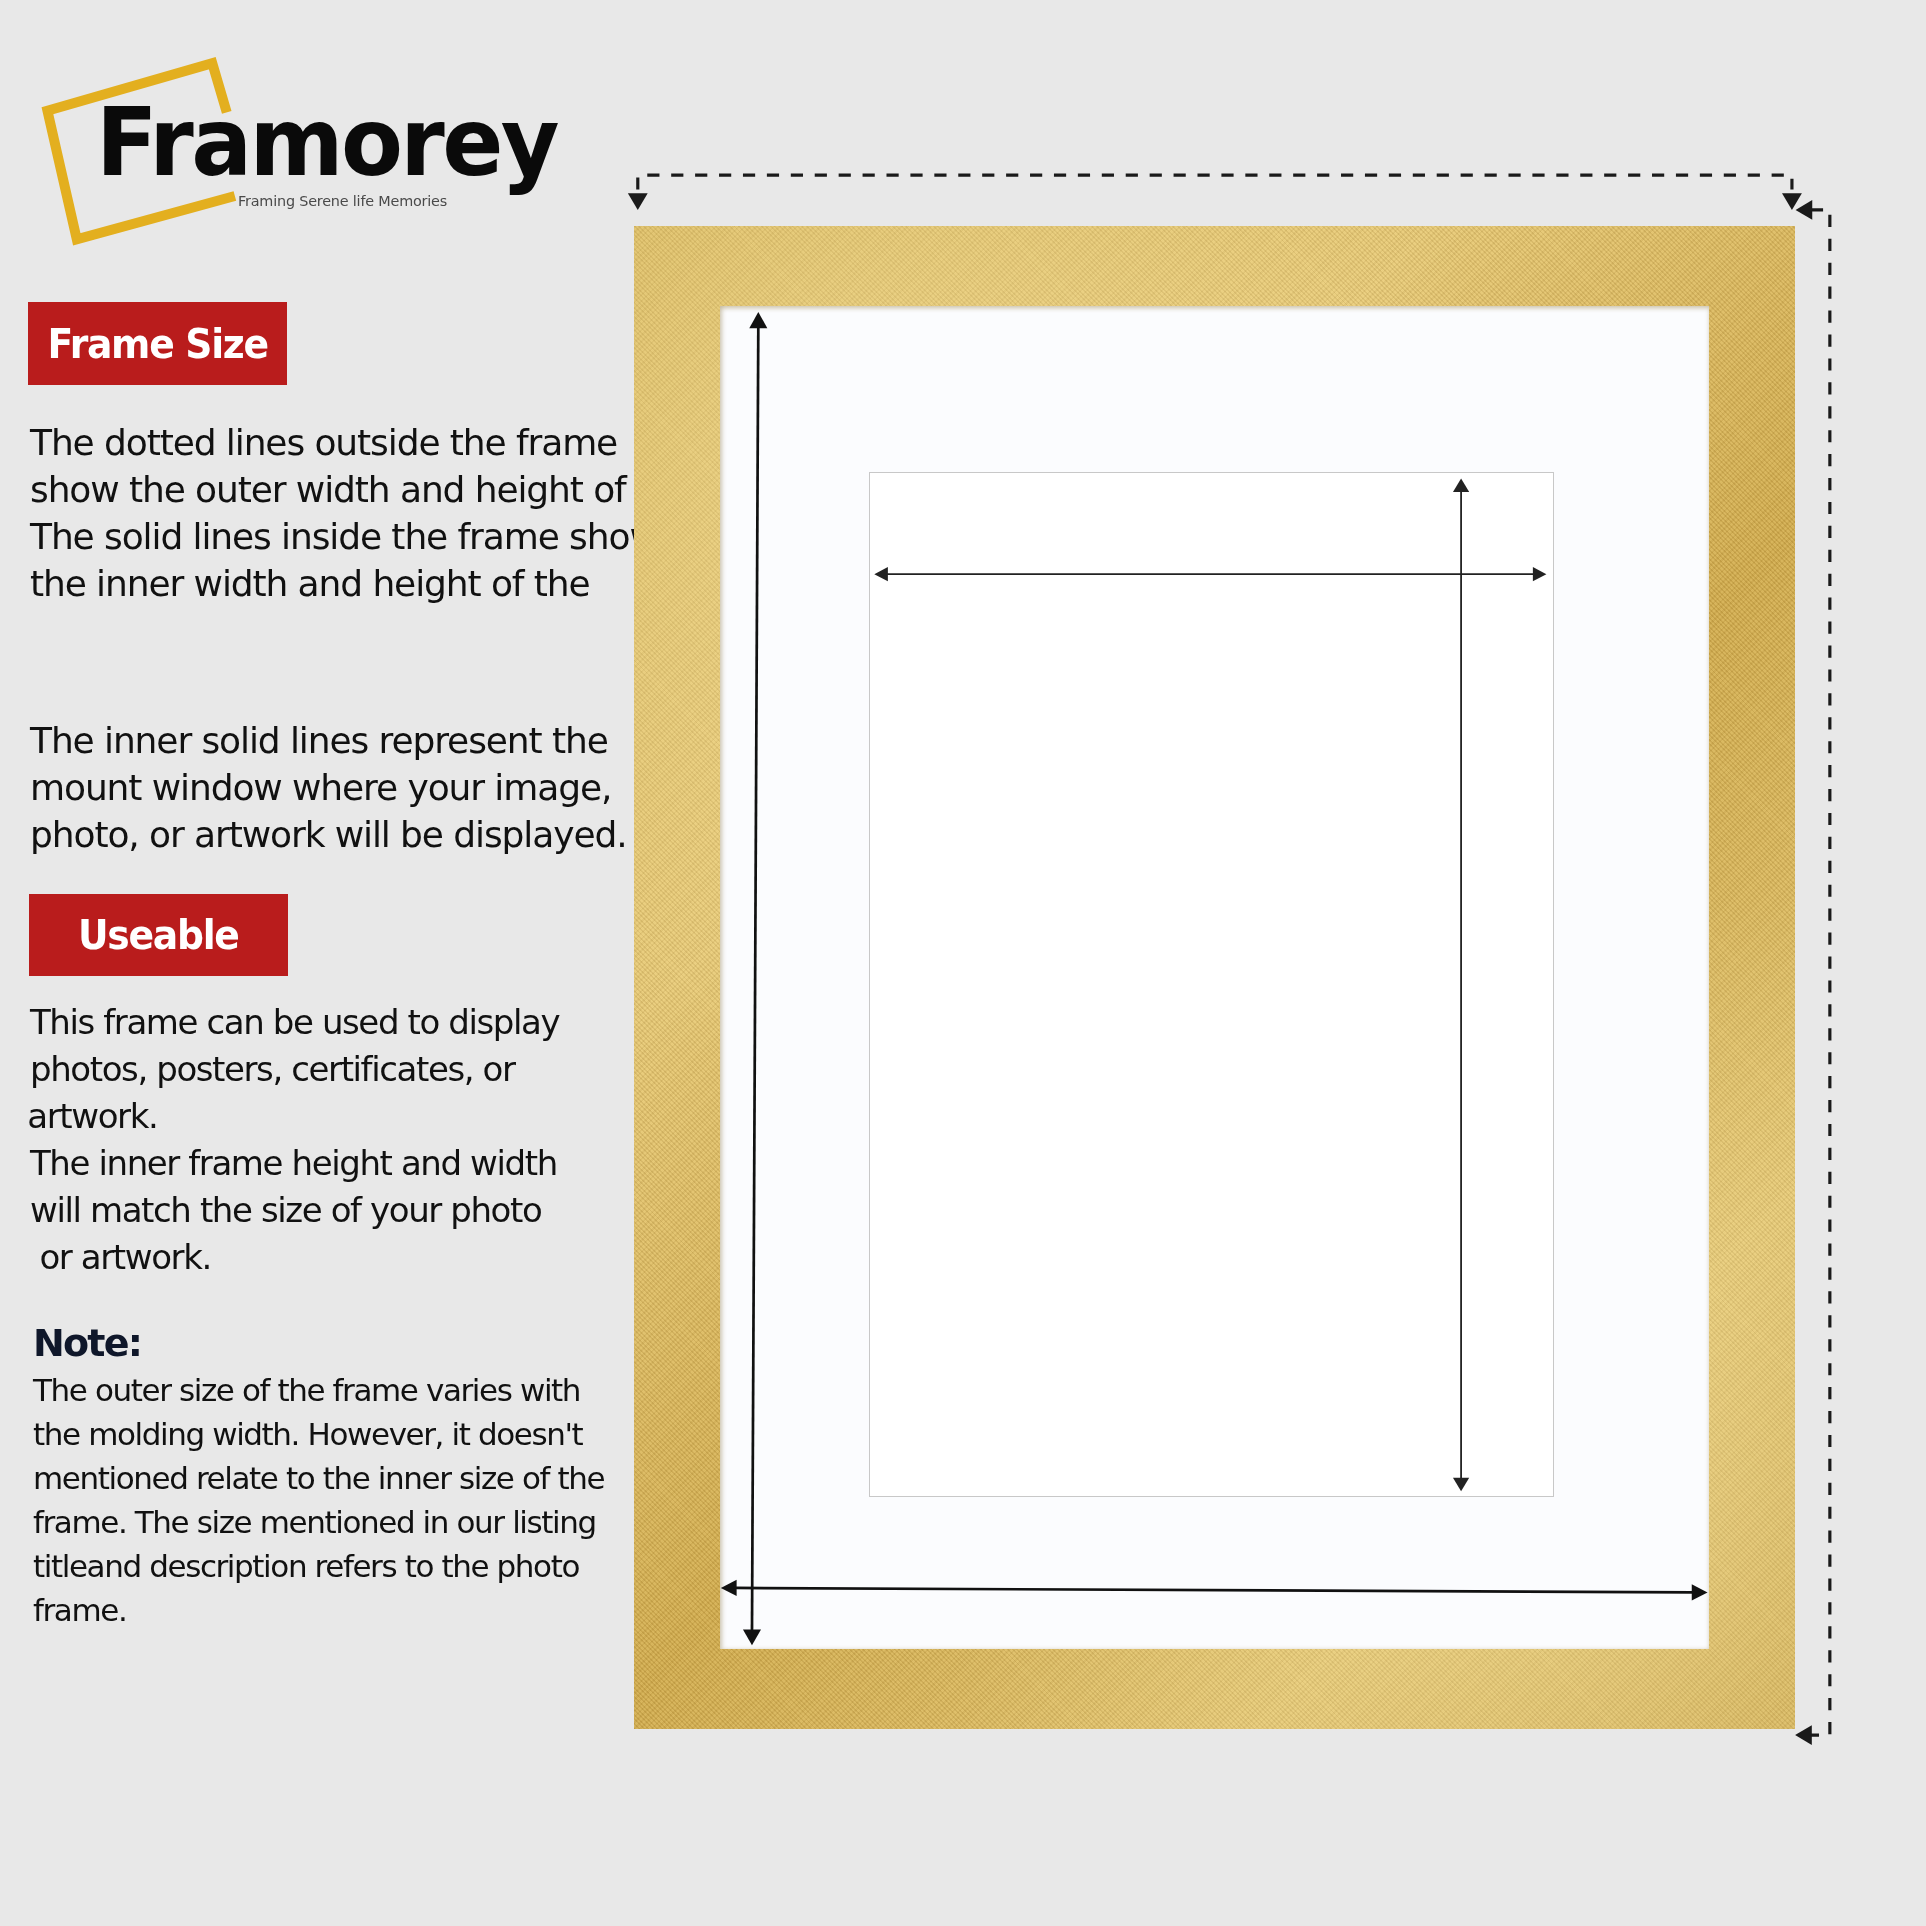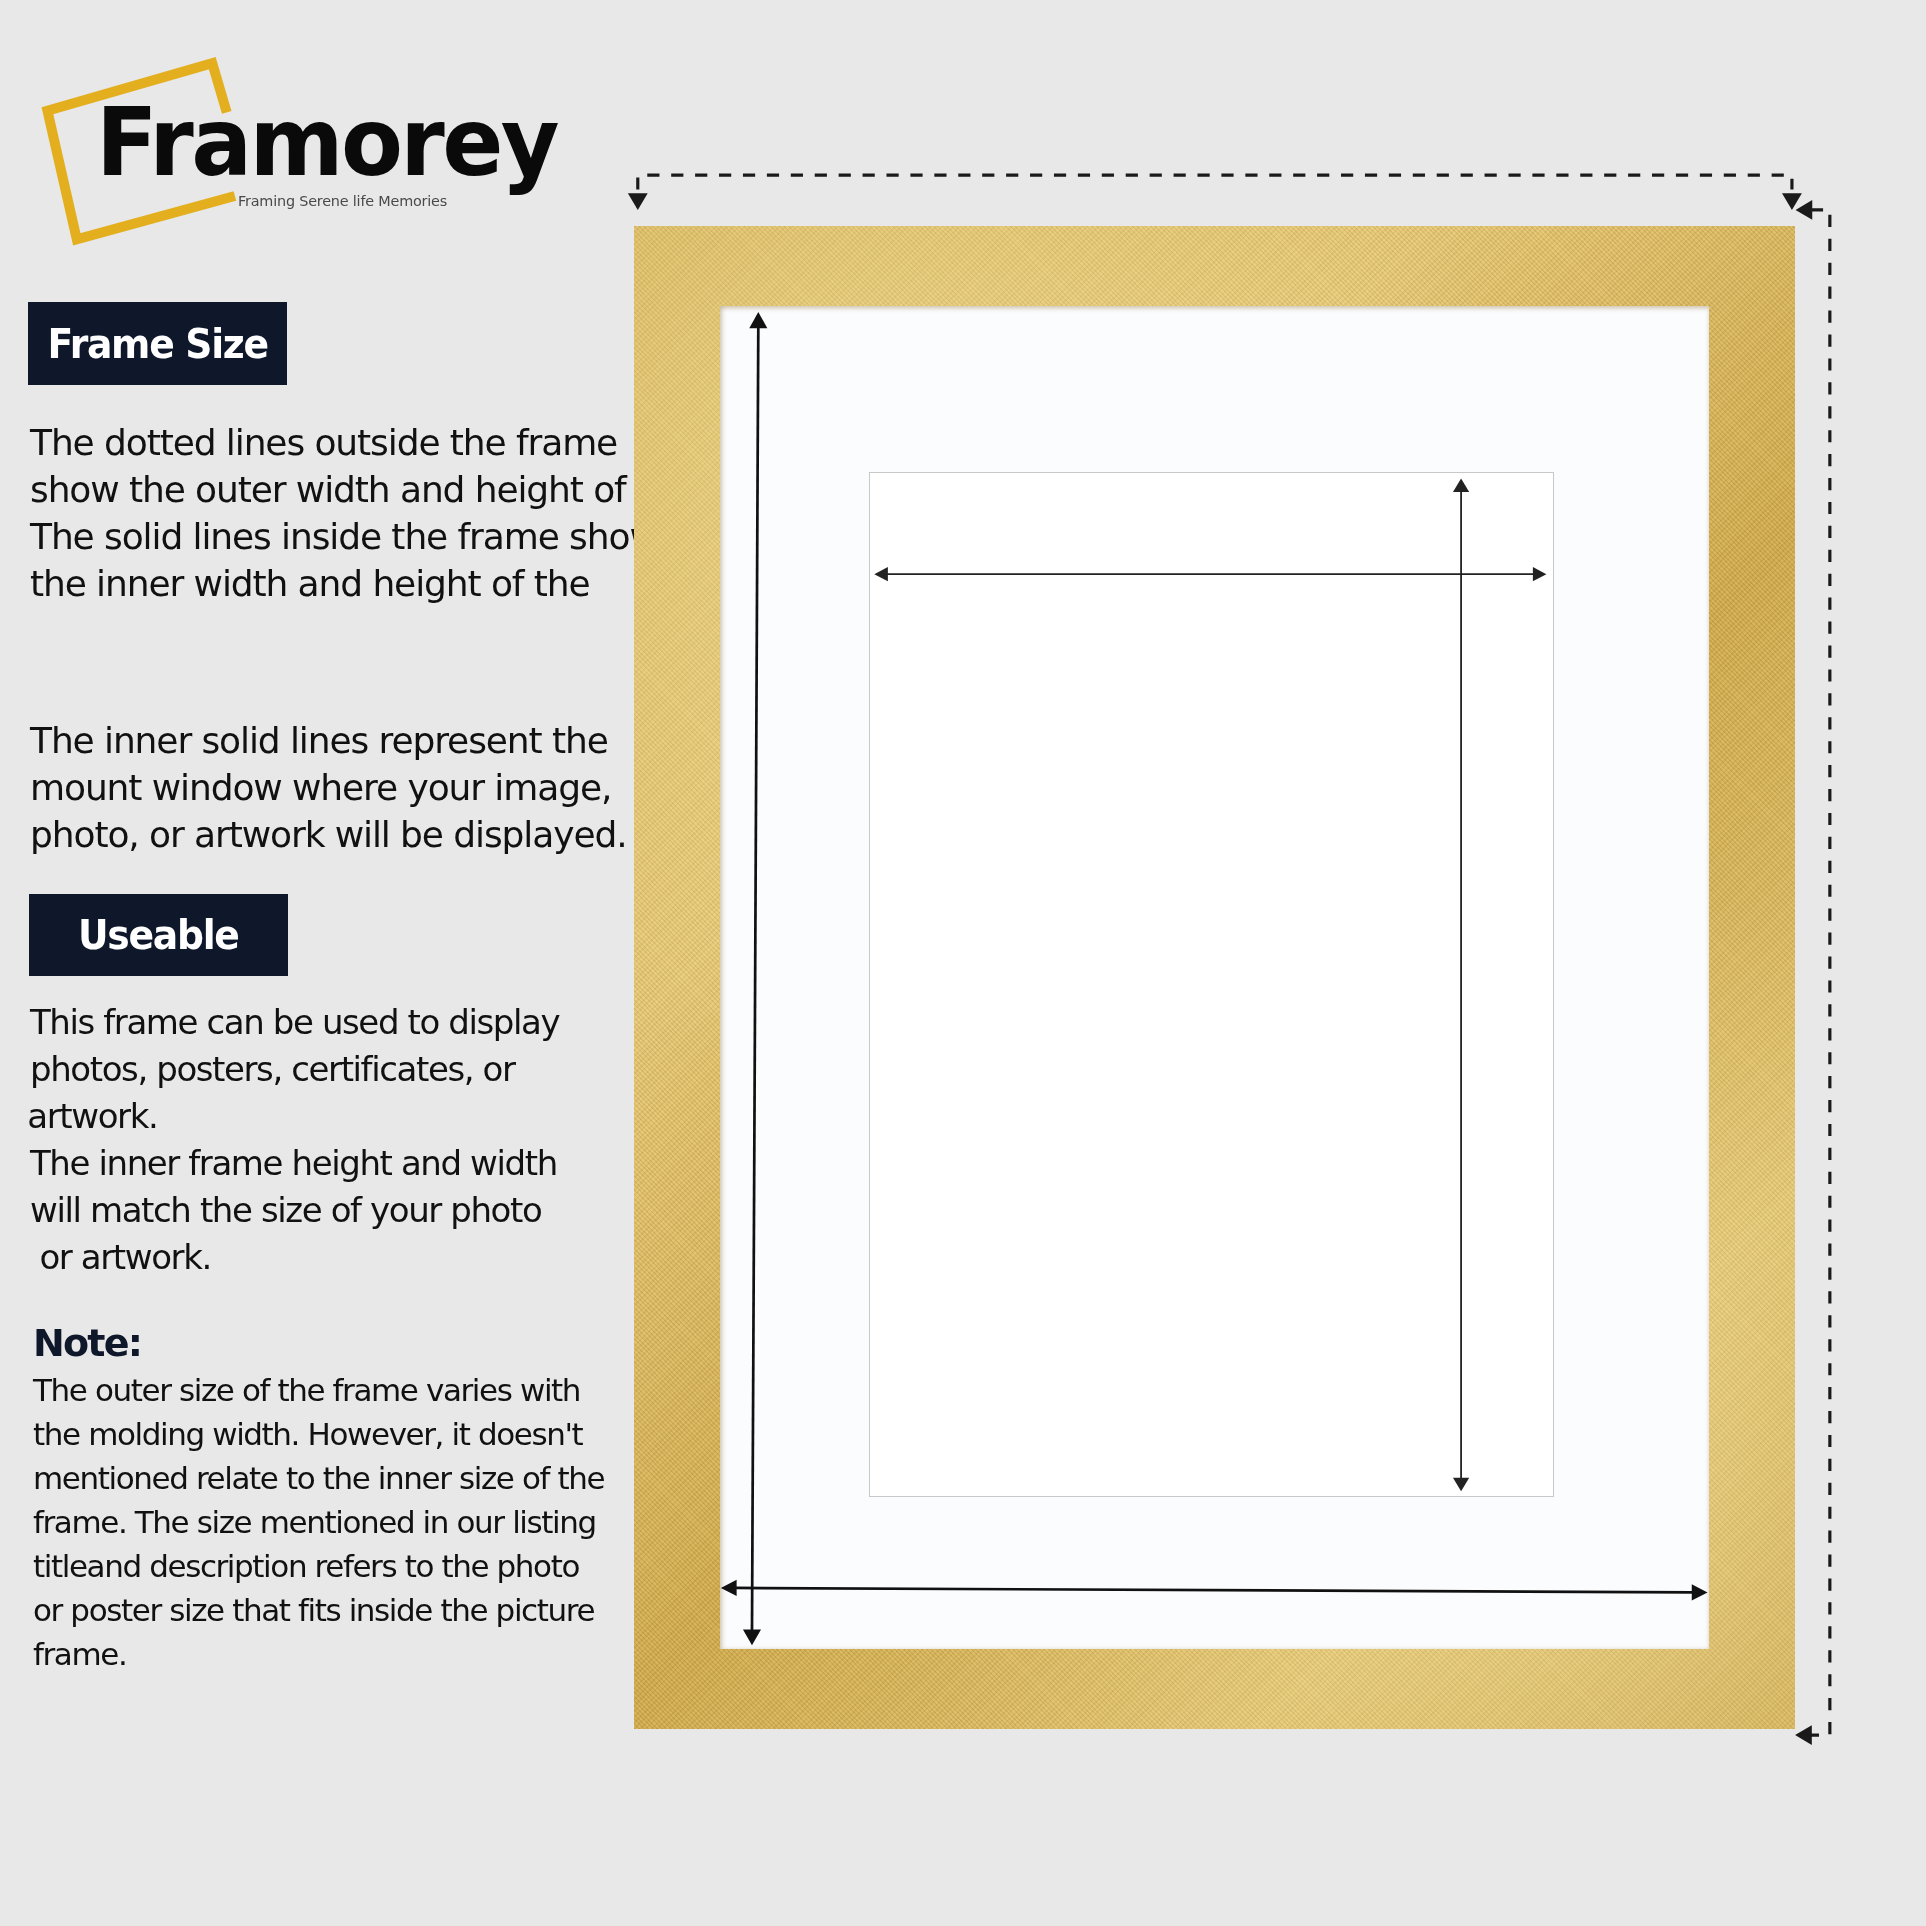--- a/index.html
+++ b/index.html
@@ -14,21 +14,21 @@
     font-family: "DejaVu Sans", sans-serif; font-weight: bold;
     font-size: 94px; line-height: 1; color: #0a0a0a; letter-spacing: -2.7px;
     transform: scaleX(0.96); transform-origin: left top;
   }
   .brand-tagline {
     position: absolute; left: 238px; top: 194px;
     font-family: "DejaVu Sans", sans-serif;
     font-size: 14.4px; line-height: 1; color: #4a4a4a; letter-spacing: -0.2px;
   }
   .badge {
-    position: absolute; background: #0f172a; color: #ffffff;
+    position: absolute; background: #b91c1c; color: #ffffff;
     display: flex; align-items: center; justify-content: center;
     font-family: "DejaVu Sans", sans-serif; font-weight: bold;
     font-size: 41px; letter-spacing: -1.4px;
   }
   .badge span { transform: scaleX(0.92); display: inline-block; }
   #badge-frame-size { left: 28.4px; top: 302px; width: 259px; height: 83px; }
   #badge-useable { left: 29px; top: 894px; width: 259px; height: 82px; justify-content: center; }
   .para {
     position: absolute; left: 30px; width: 578px;
     font-family: "DejaVu Sans", sans-serif; color: #111;
@@ -112,21 +112,20 @@
   <span class="line" style="white-space:pre"> or artwork.</span>
 </div>
 
 <div class="note-title">Note:</div>
 <div id="note-body">
   <span class="line">The outer size of the frame varies with</span>
   <span class="line">the molding width. However, it doesn't</span>
   <span class="line">mentioned relate to the inner size of the</span>
   <span class="line">frame. The size mentioned in our listing</span>
   <span class="line">titleand description refers to the photo</span>
-  <span class="line">or poster size that fits inside the picture</span>
   <span class="line">frame.</span>
 </div>
 
 <div id="frame"></div>
 <div id="mat"></div>
 <div id="mount-window"></div>
 
 <svg id="overlay" width="1926" height="1926" viewBox="0 0 4267 4267">
   <defs>
     <marker id="ah" viewBox="0 0 10 10" refX="9" refY="5" markerWidth="7" markerHeight="7" orient="auto-start-reverse" markerUnits="userSpaceOnUse">

